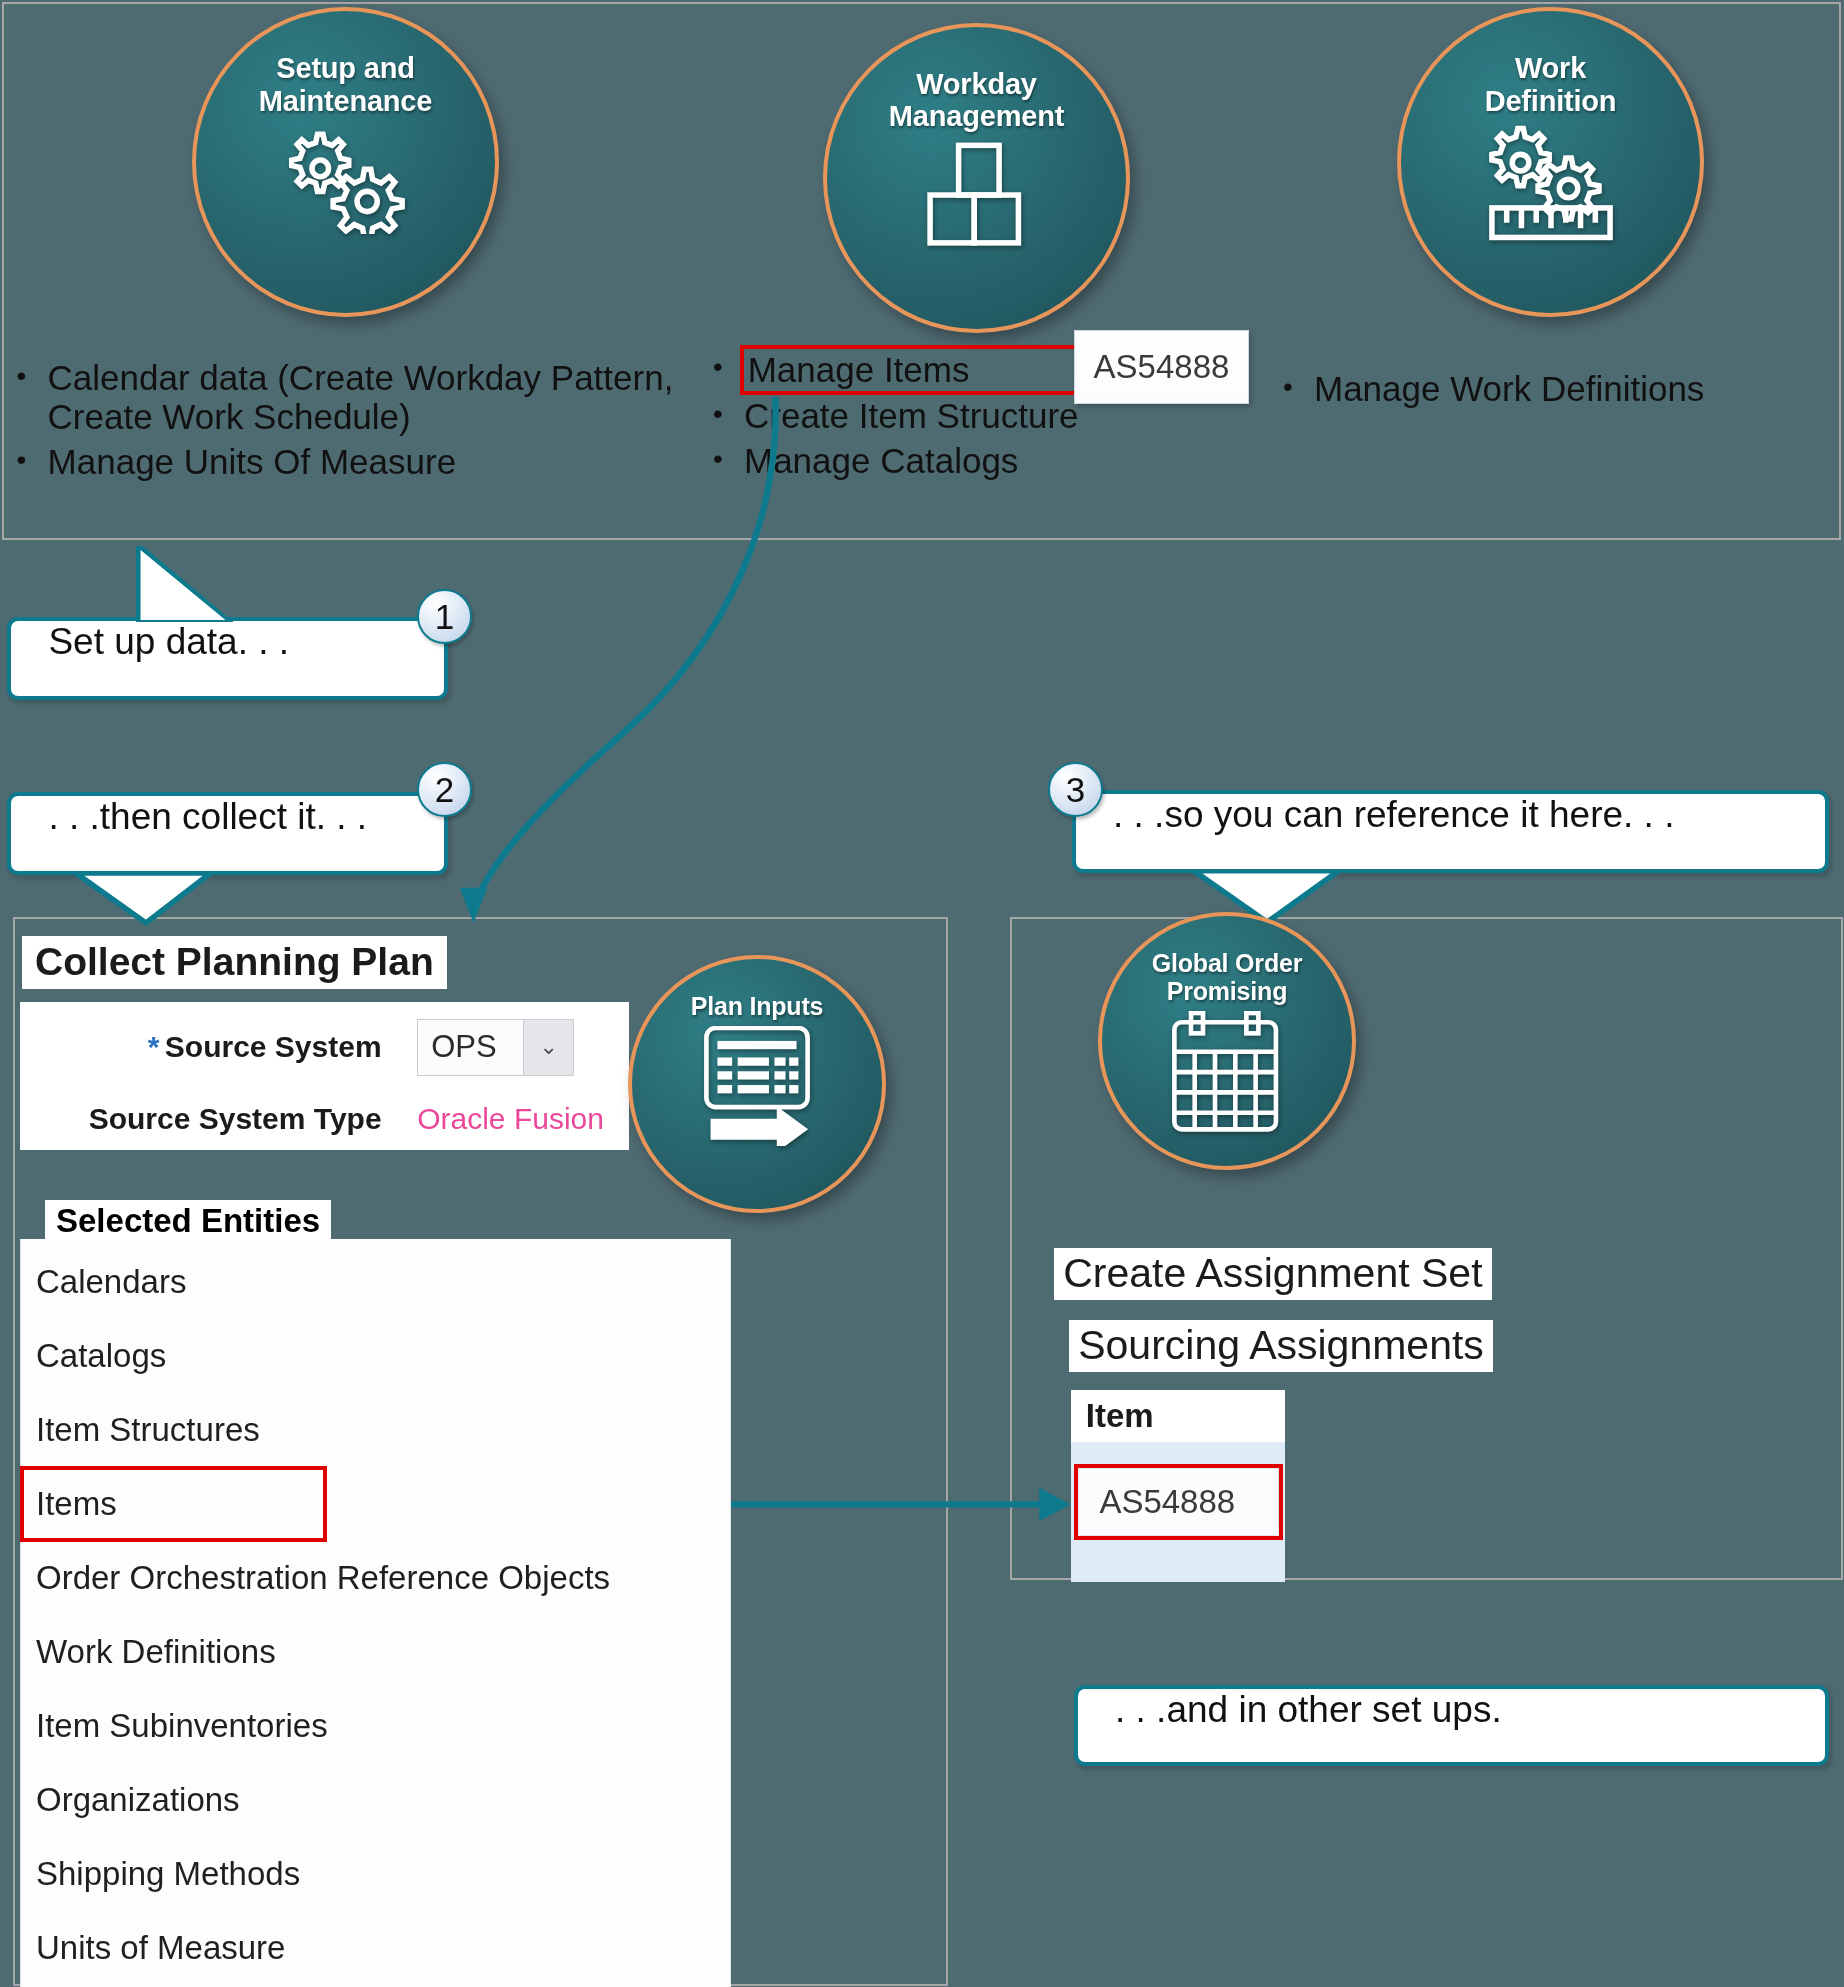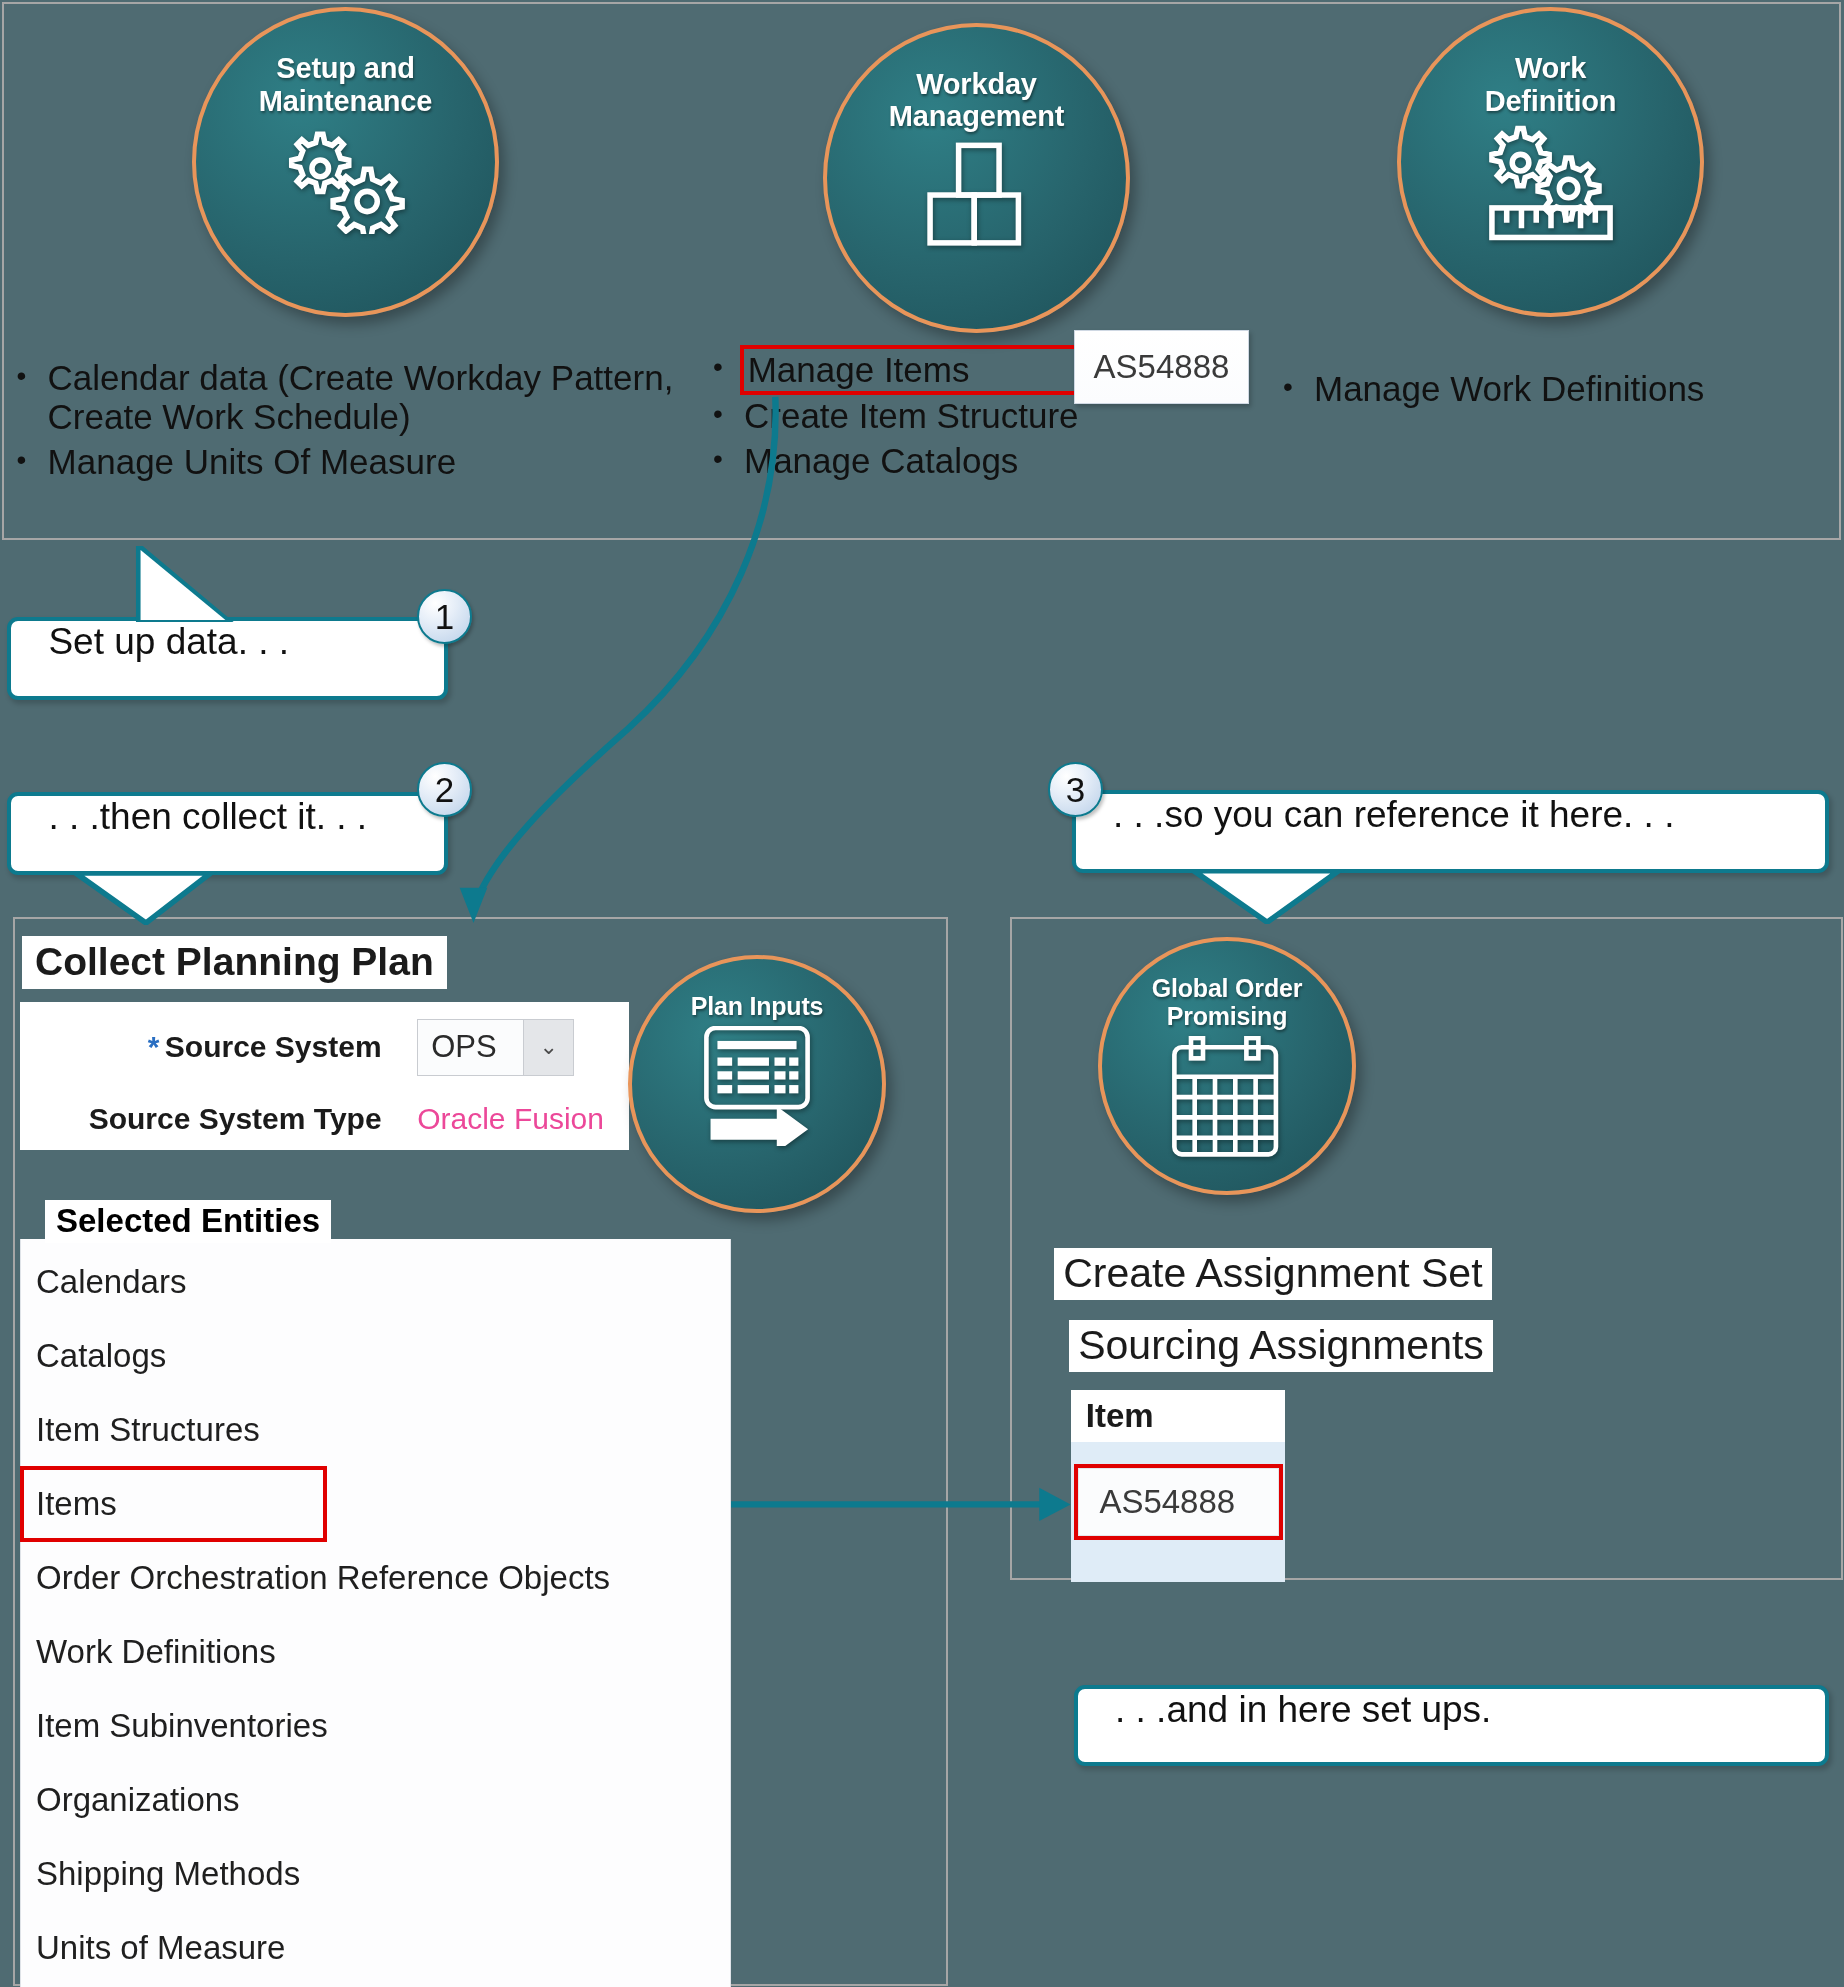--- a/index.html
+++ b/index.html
@@ -56,21 +56,21 @@
     display: flex;
     align-items: center;
     justify-content: center;
     filter: drop-shadow(1.8px 2.8px 2.8px rgba(0,0,0,0.40));
   }
 
   #circle-setup   { left: 192px;  top: 7.4px;   width: 307px; height: 310px; }
   #circle-product { left: 823px;  top: 23px;  width: 307px; height: 310px; }
   #circle-workdef { left: 1397px; top: 7.4px;   width: 307px; height: 310px; }
   #circle-plan    { left: 628px;  top: 955px; width: 258px; height: 258px; }
-  #circle-gop     { left: 1098px; top: 937px; width: 258px; height: 258px; }
+  #circle-gop     { left: 1098px; top: 912px; width: 258px; height: 258px; }
 
   #circle-setup .ctitle, #circle-product .ctitle, #circle-workdef .ctitle {
     font-size: 29px; margin-top: 41px;
   }
   #circle-plan .ctitle, #circle-gop .ctitle {
     font-size: 25px; margin-top: 33px;
   }
 
   
   .bullets {
@@ -427,21 +427,21 @@
     <span>. . .so you can reference it here. . .</span>
   </div>
   <svg class="tail" style="left:1191px; top:869px; width:222px; height:55px;" viewBox="0 0 240 60" width="222" height="55">
     <polygon points="2,2 160,2 82,58" fill="#ffffff" stroke="#0d7a8e" stroke-width="6"></polygon>
   </svg>
   <div id="badge-3" class="badge">
     <span>3</span>
   </div>
 
   <div id="callout-4" class="callout">
-    <span>. . .and in here set ups.</span>
+    <span>. . .and in other set ups.</span>
   </div>
 
   <div id="cpd-title">Collect Planning Plan</div>
 
   <div id="cpd-form">
     <div class="frow">
       <div class="flabel">
         <span class="req">*</span><span>Source System</span>
       </div>
       <div class="select">

